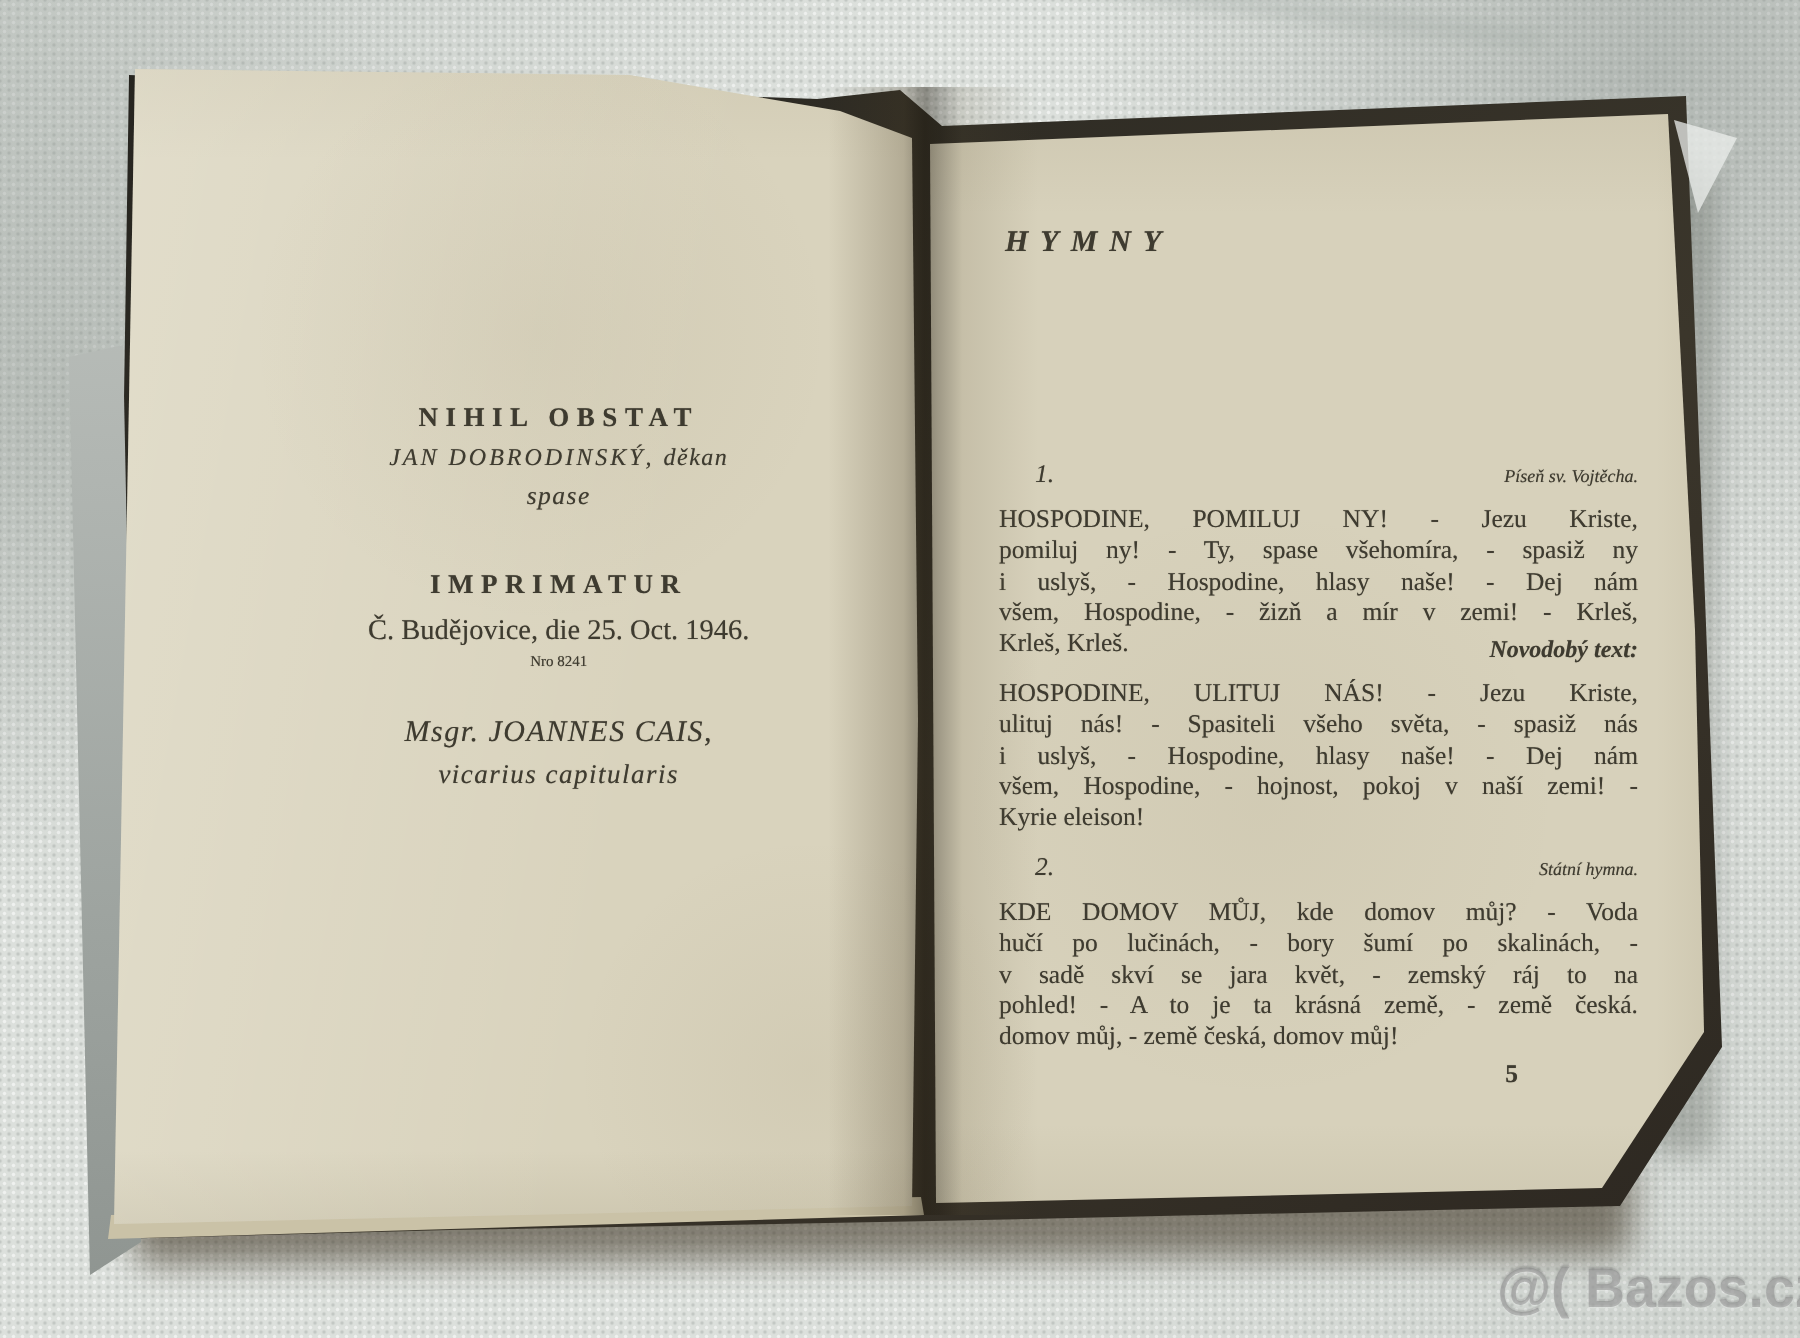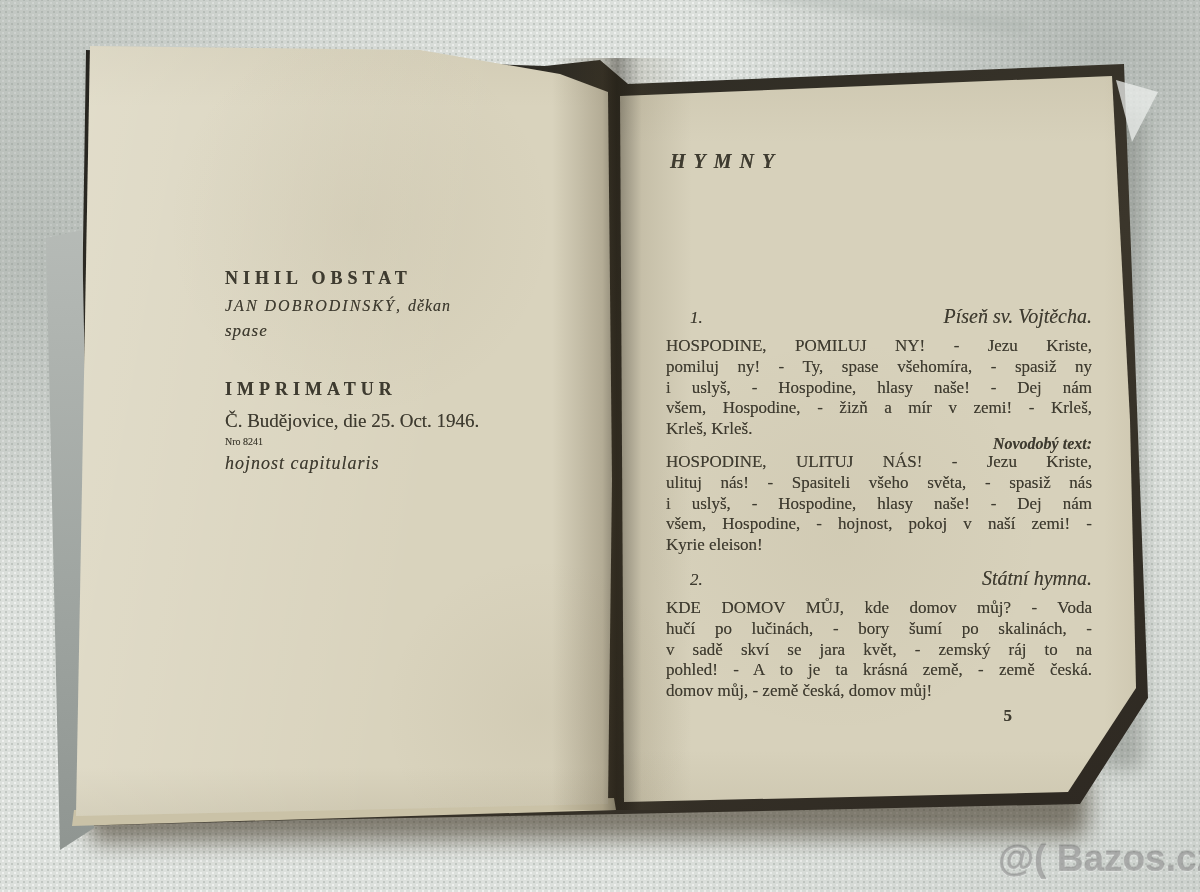--- a/index.html
+++ b/index.html
@@ -80,43 +80,43 @@
     background:linear-gradient(to right, transparent, rgba(72,60,36,.26) 36%,
       rgba(34,28,16,.44) 46%, rgba(34,28,16,.30) 53%, rgba(92,80,52,.14) 64%, transparent);
   }
   .corner-glint{
     position:absolute; inset:0;
     clip-path:polygon(1116px 80px,1158px 92px,1132px 142px);
     background:rgba(236,239,236,.75);
   }
 
   
-  .imprint{position:absolute; left:225px; top:268px; width:295px; 
+  .imprint{position:absolute; left:225px; top:268px; width:295px; text-align:center;
     text-shadow:0 0 .5px rgba(62,57,42,.55);}
   .caps-spaced{font-size:18px; letter-spacing:5px; font-weight:bold; font-variant:normal;}
   .row-censor-name{margin-top:8px; font-style:italic; font-size:16px; letter-spacing:2px;}
   .row-censor-name .dekan{letter-spacing:1px;}
   .row-censor{margin-top:6px; font-style:italic; font-size:17px; letter-spacing:1px;}
   .row-imprimatur{margin-top:38px;}
   .row-place{margin-top:10px; font-size:19px;}
   .row-nro{margin-top:4px; font-size:10px;}
   .row-vicar{margin-top:30px; font-style:italic; font-size:20px; letter-spacing:1px;}
   .row-vicar-role{margin-top:6px; font-style:italic; font-size:18px; letter-spacing:1px;}
 
   
   .rp-text{text-shadow:0 0 .5px rgba(62,57,42,.55);}
   .hymny-title{position:absolute; left:670px; top:150px; font-size:20px; font-style:italic;
     font-weight:bold; letter-spacing:8px;}
   .col{position:absolute; left:666px; width:426px; font-size:17px; line-height:20.8px;}
   .hymn-head{display:flex; justify-content:space-between; align-items:baseline;}
   .hymn-no{font-style:italic; padding-left:24px;}
-  .hymn-src{font-style:italic; font-size:20px;text-align:center;}
+  .hymn-src{font-style:italic; font-size:12px;text-align:center;}
   .h1head{top:306px;}
   .para1{top:336px;}
-  .novodoby{top:434px; text-align:right; font-style:italic; font-weight:bold; font-size:16px;}
+  .novodoby{top:424px; text-align:right; font-style:italic; font-weight:bold; font-size:16px;}
   .para2{top:452px;}
   .h2head{top:568px;}
   .para3{top:598px;}
   .pagenum{position:absolute; left:666px; top:706px; width:346px; text-align:right;
     font-size:17px; font-weight:bold;}
   .jline{text-align:justify; text-align-last:justify;}
   .lline{text-align:left;}
 
   
   .watermark{
@@ -149,21 +149,22 @@
     <div class="imprint">
       <div class="caps-spaced">NIHIL OBSTAT</div>
       <div class="row-censor-name">
         <span>JAN DOBRODINSKÝ,</span>
         <span class="dekan">děkan</span>
       </div>
       <div class="row-censor">spase</div>
       <div class="caps-spaced row-imprimatur">IMPRIMATUR</div>
       <div class="row-place">Č. Budějovice, die 25. Oct. 1946.</div>
       <div class="row-nro">Nro 8241</div>
-      <div class="row-vicar-role">hojnost capitularis</div>
+      <div class="row-vicar">Msgr. JOANNES CAIS,</div>
+      <div class="row-vicar-role">vicarius capitularis</div>
     </div>
   </div>
 
   <div class="page page-right rp-text">
     <div class="mottle"></div>
 
     <div class="hymny-title">HYMNY</div>
 
     <div class="col hymn-head h1head" style="position:absolute;">
       <span class="hymn-no">1.</span>

